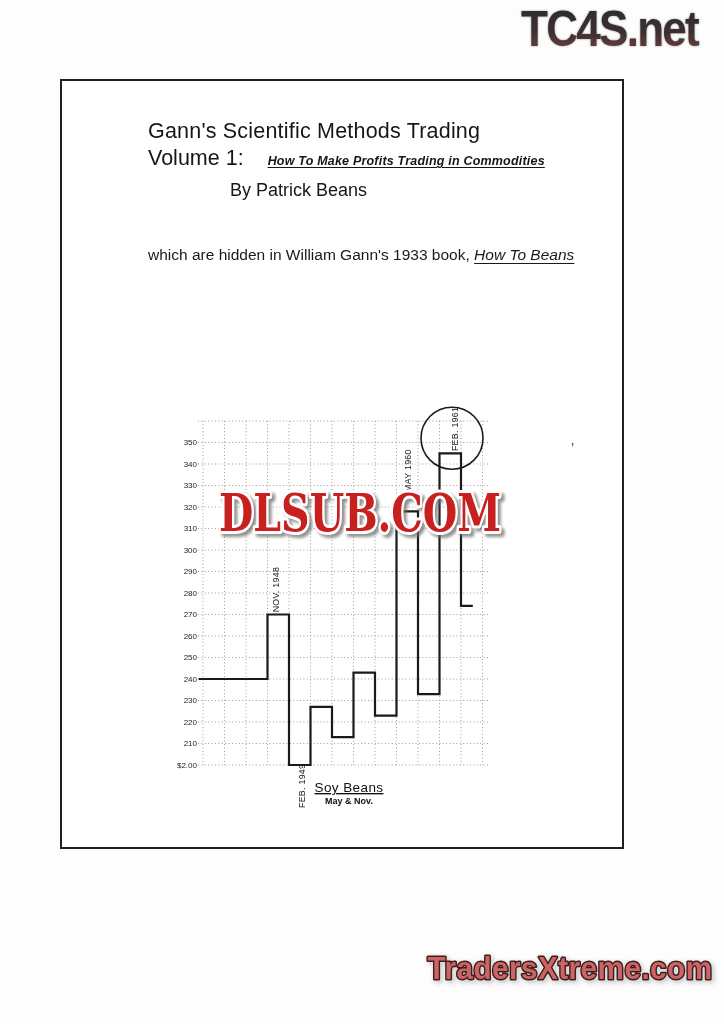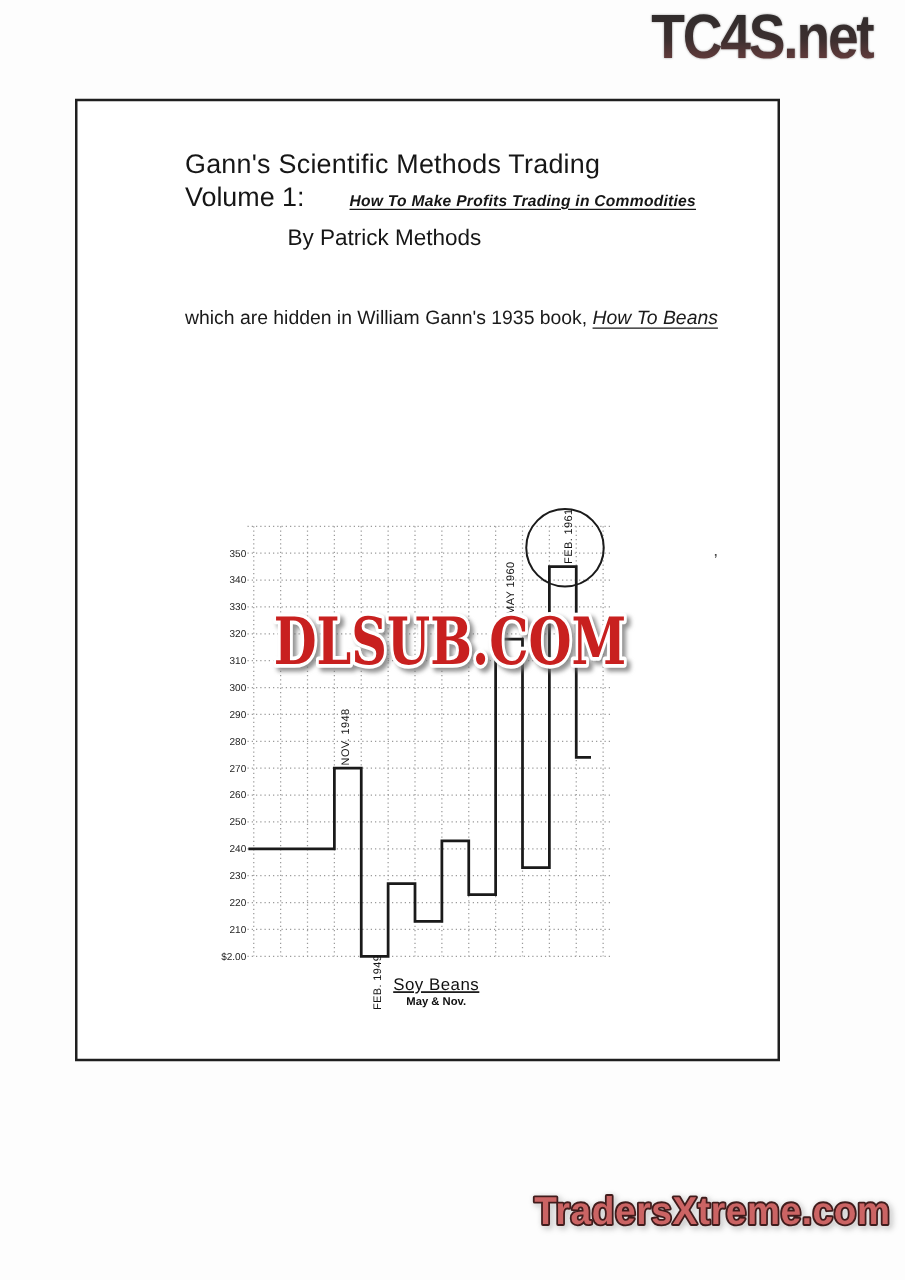--- a/index.html
+++ b/index.html
@@ -13,21 +13,21 @@
   .page-border{
     left:60px;top:79px;width:560px;height:766px;
     border:2px solid #1f1f1f;background:#ffffff;
   }
   
   .book-title{left:148px;top:119px;font-size:21.5px;letter-spacing:.2px;color:#161616;white-space:nowrap;}
   .volume-line{left:148px;top:146px;font-size:21.5px;color:#161616;white-space:nowrap;}
   .volume-subtitle{
     font-size:12.5px;font-style:italic;font-weight:700;
     text-decoration:underline;text-underline-offset:2px;
-    margin-left:36px;letter-spacing:.2px;
+    margin-left:24px;letter-spacing:.2px;
   }
   .byline{left:230px;top:180px;font-size:18px;color:#161616;white-space:nowrap;}
   
   .paragraph{left:148px;top:244px;font-size:15.5px;color:#1a1a1a;}
   .pline{line-height:21.4px;white-space:nowrap;}
   .pline .em{font-style:italic;text-decoration:underline;text-underline-offset:2.5px;}
   
   .chart-wrap{left:170px;top:400px;width:340px;height:420px;z-index:1;}
   .grid{stroke:#9b9b9b;stroke-width:1;stroke-dasharray:1 2.4;}
   .ytick{font:8px "Liberation Sans",sans-serif;fill:#1c1c1c;}
@@ -49,24 +49,24 @@
 </style>
 </head>
 <body>
 
 <div class="abs page-border"></div>
 
 <div class="abs book-title">Gann's Scientific Methods Trading</div>
 <div class="abs volume-line">
   <span>Volume 1:</span><span class="volume-subtitle">How To Make Profits Trading in Commodities</span>
 </div>
-<div class="abs byline">By Patrick Methods</div>
+<div class="abs byline">By Patrick Beans</div>
 
 <div class="abs paragraph">
-    <div class="pline"><span>which are hidden in William Gann's 1935 book, </span><span class="em">How To Beans</span></div>
+    <div class="pline"><span>which are hidden in William Gann's 1933 book, </span><span class="em">How To Beans</span></div>
   </div>
 
 <div class="abs chart-wrap">
   <svg width="340" height="420" viewBox="0 0 340 420" xmlns="http://www.w3.org/2000/svg">
       <line class="grid" x1="28" y1="365" x2="318" y2="365"></line>
       <line class="grid" x1="28" y1="343.5" x2="318" y2="343.5"></line>
       <line class="grid" x1="28" y1="322" x2="318" y2="322"></line>
       <line class="grid" x1="28" y1="300.5" x2="318" y2="300.5"></line>
       <line class="grid" x1="28" y1="279" x2="318" y2="279"></line>
       <line class="grid" x1="28" y1="257.5" x2="318" y2="257.5"></line>

